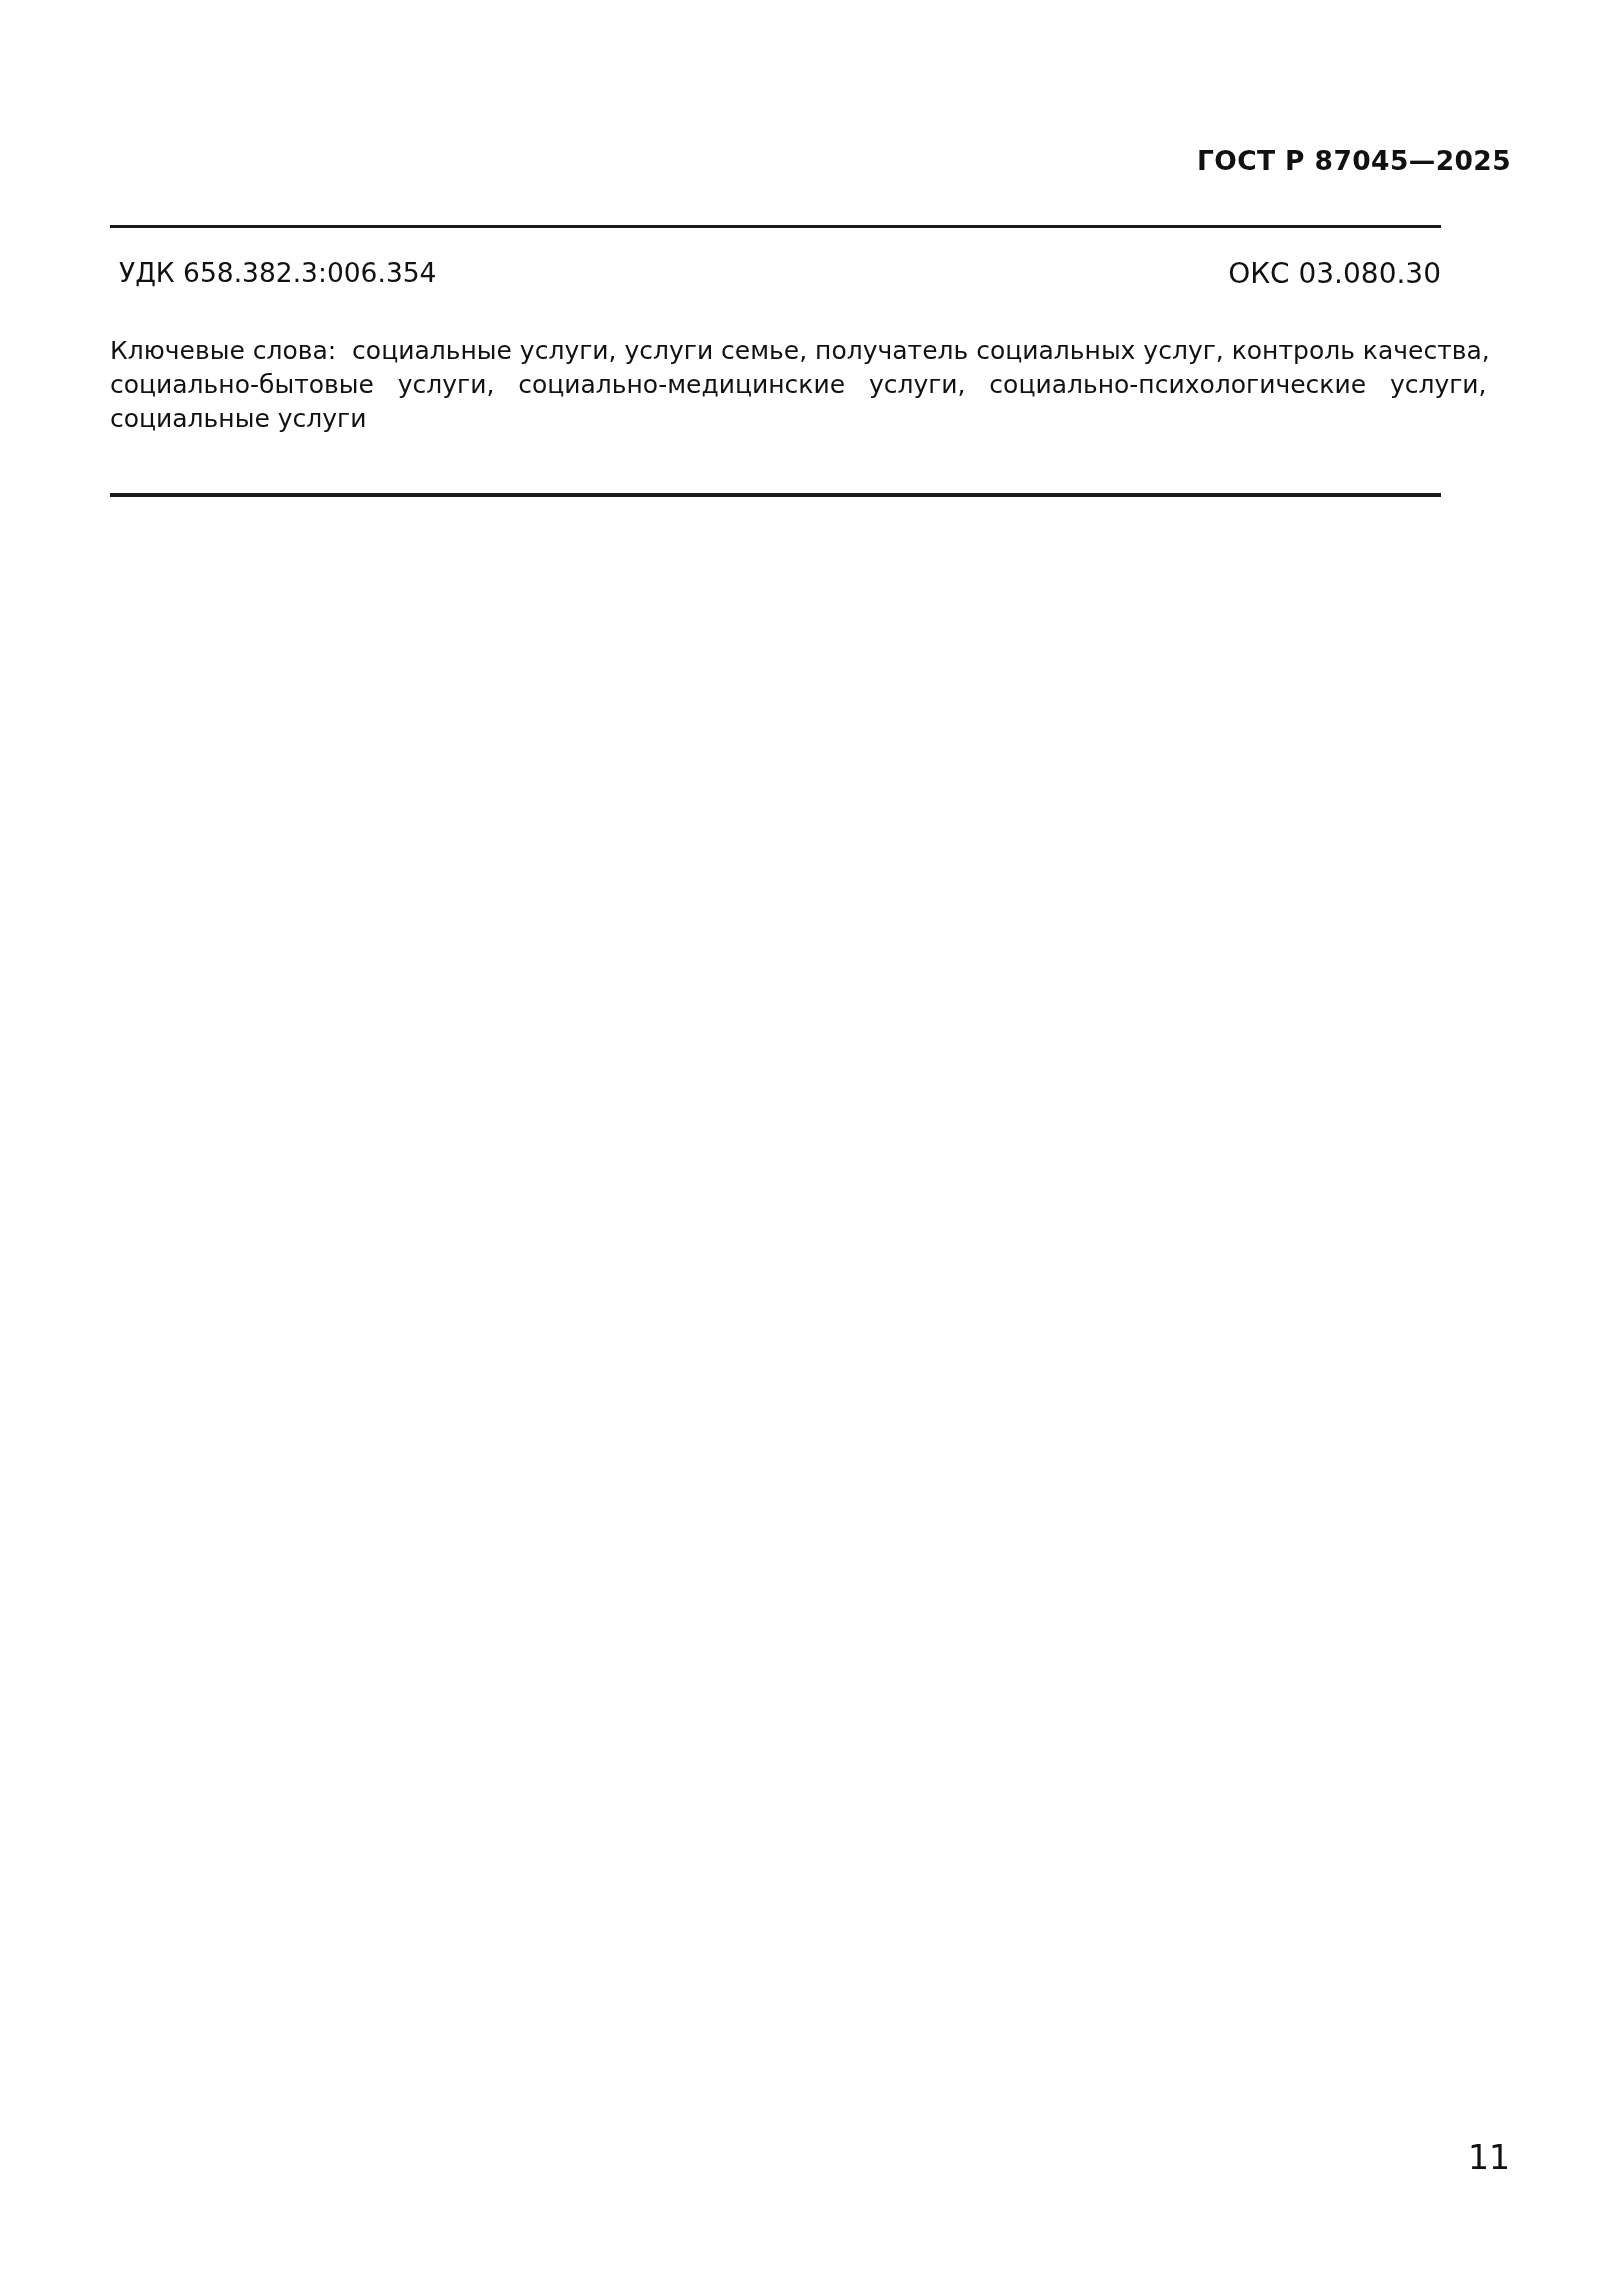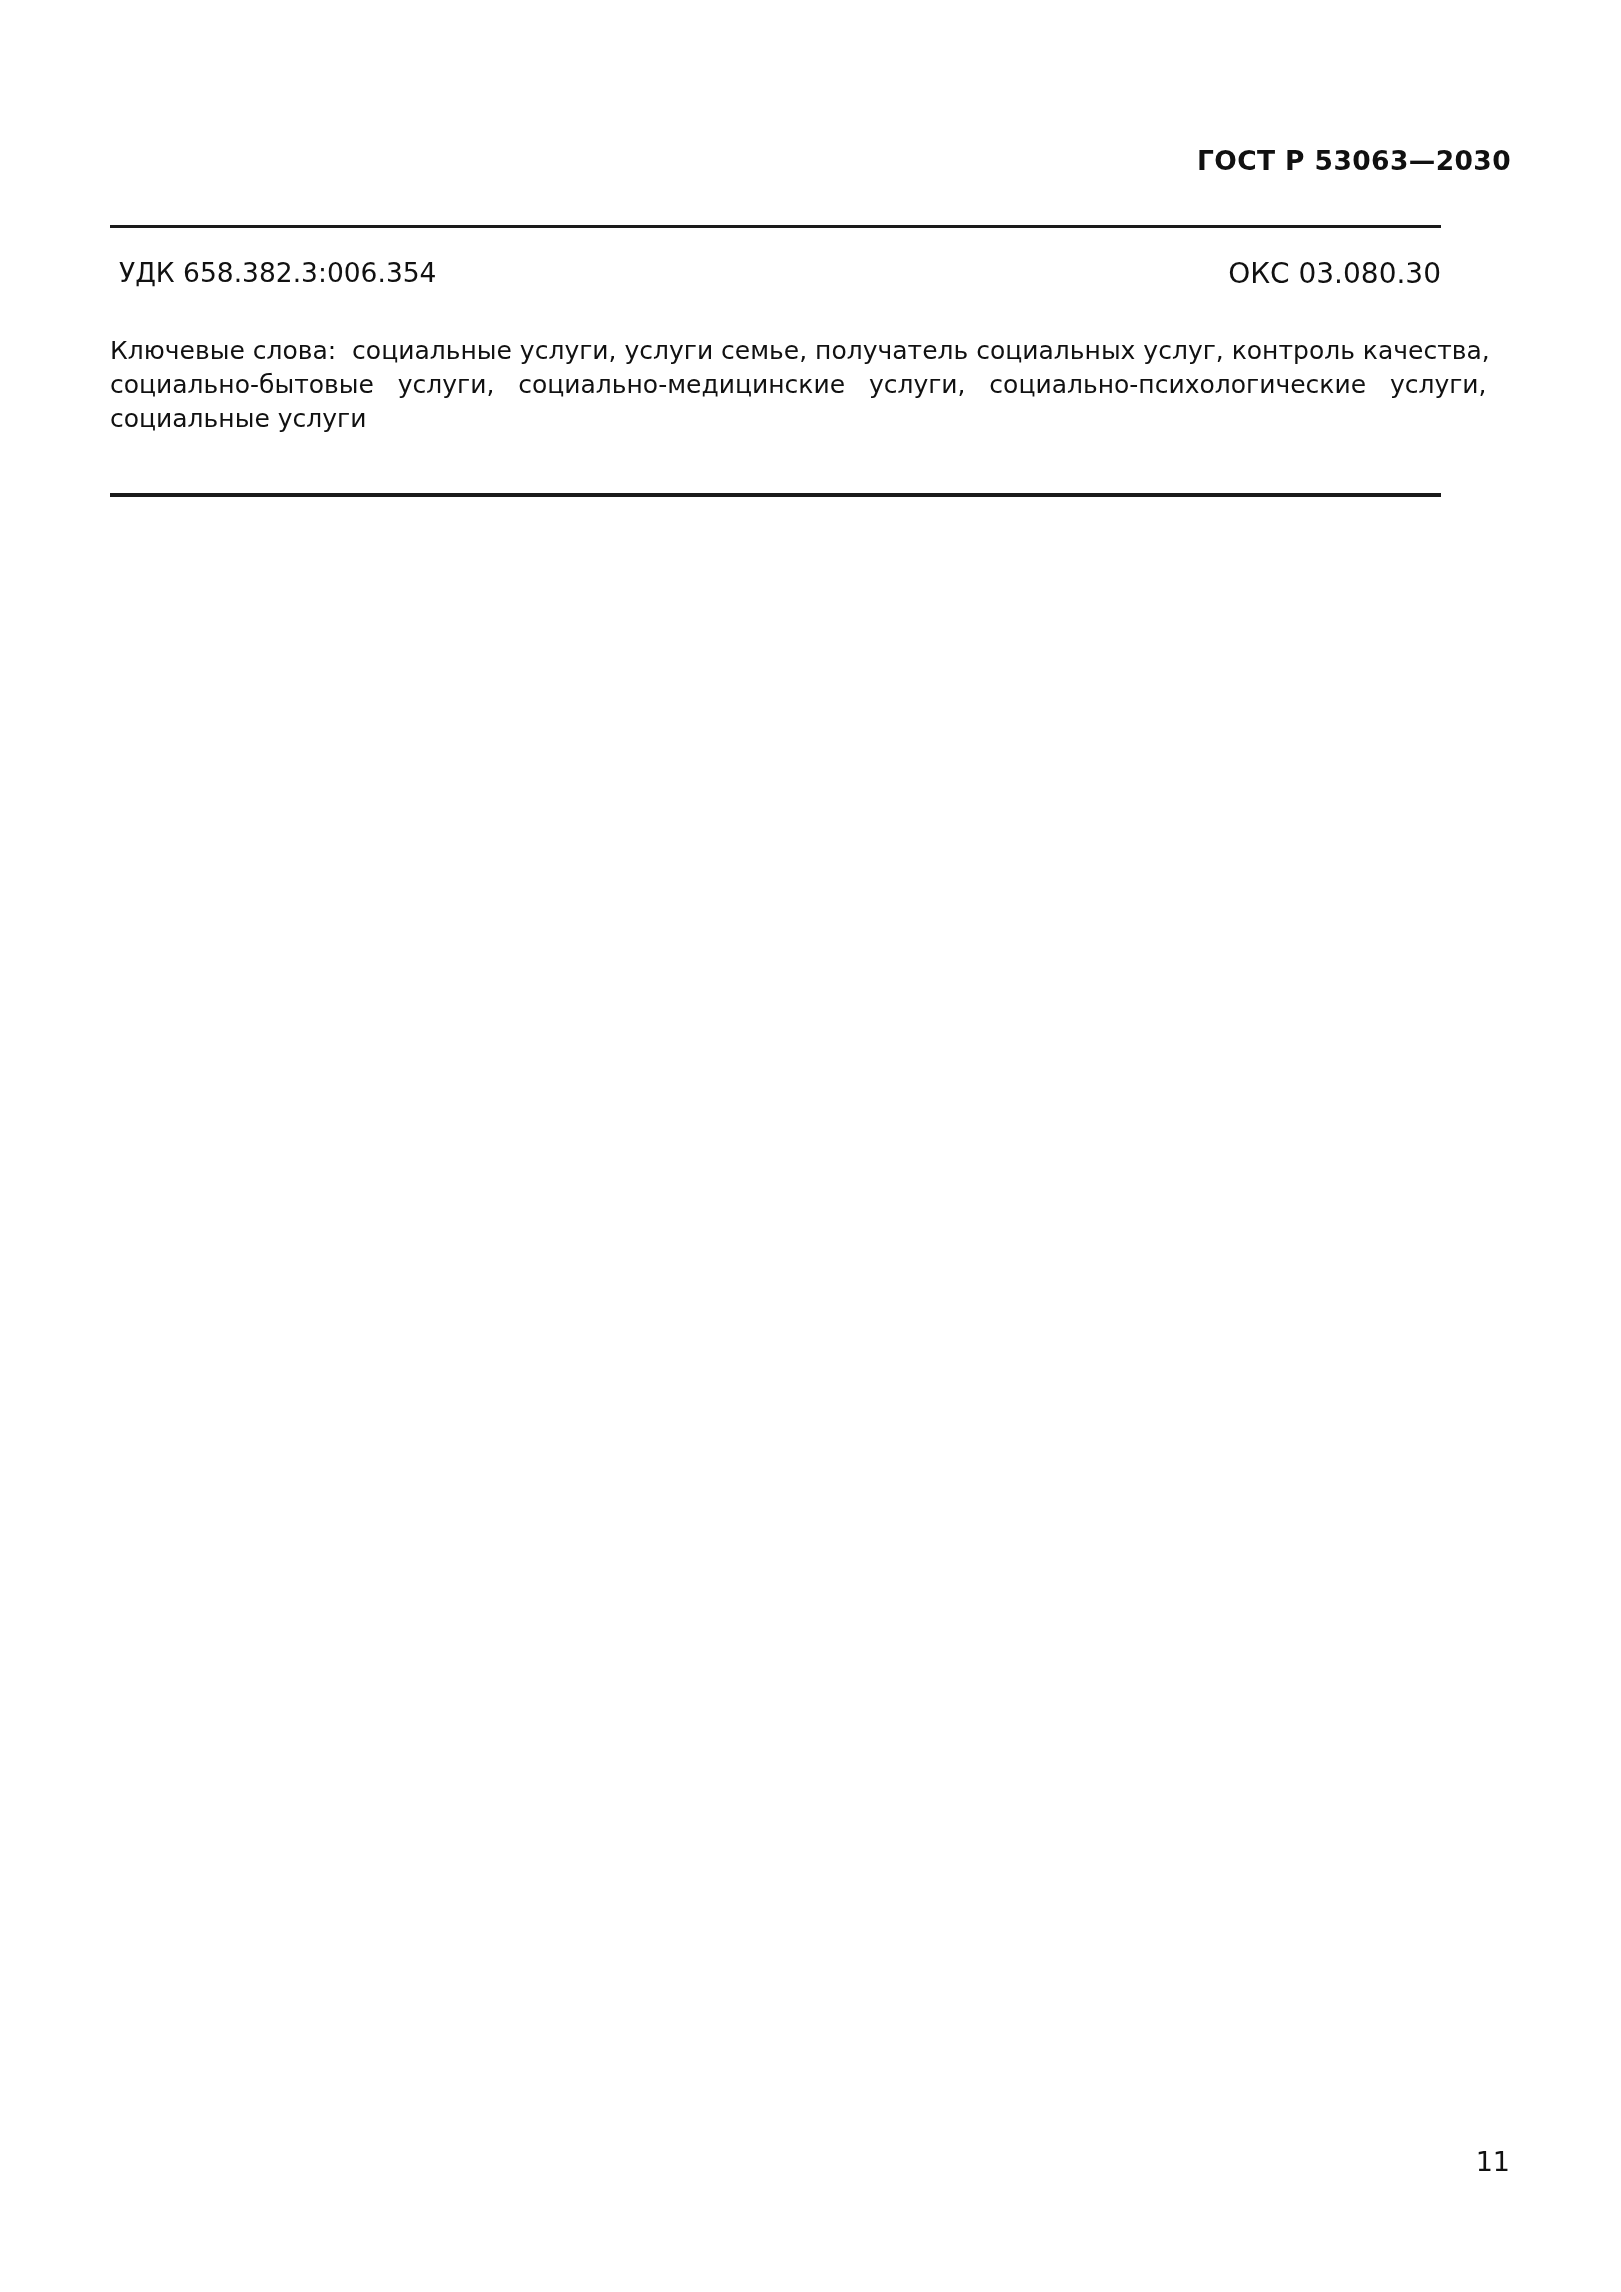--- a/index.html
+++ b/index.html
@@ -95,31 +95,31 @@
   .keywords-line {
     display: block;
     white-space: pre;
   }
 
   
   .page-number {
     position: absolute;
     bottom: 116px;
     right: 111px;
-    font-size: 27px;
+    font-size: 33px;
     color: #111111;
     text-align: center;
   }
 </style>
 </head>
 <body>
 
 <div class="page">
 
-  <div class="doc-designation">ГОСТ Р 53063—2030</div>
+  <div class="doc-designation">ГОСТ Р 87045—2025</div>
 
   <div class="rule rule-top"></div>
 
   <div class="codes-row">
     <span class="code-udk">УДК  658.382.3:006.354</span>
     <span class="code-oks">ОКС  03.080.30</span>
   </div>
 
   <div class="keywords">
     <span class="keywords-line">Ключевые слова:  социальные услуги, услуги семье, получатель социальных услуг, контроль качества,</span>

